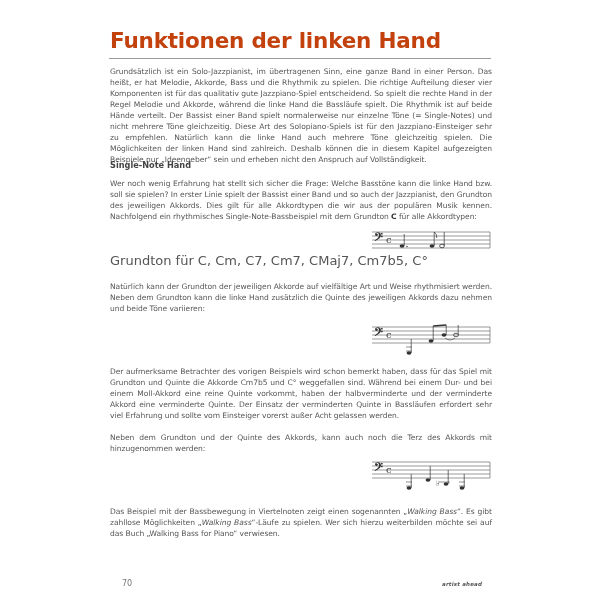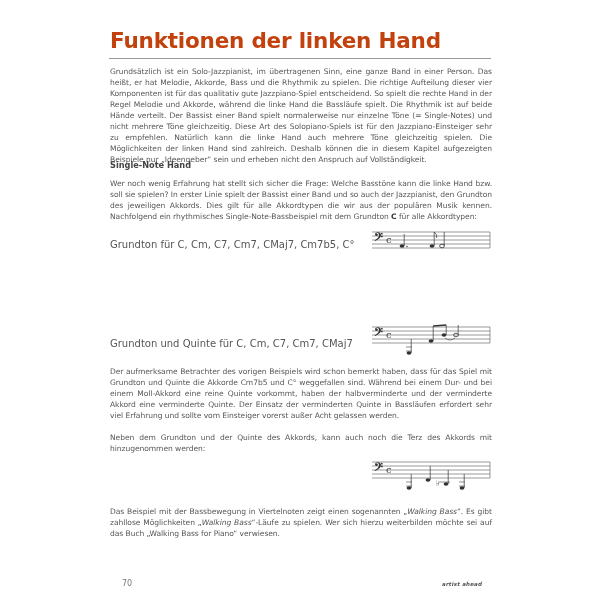--- a/index.html
+++ b/index.html
@@ -5,21 +5,21 @@
     html, body { margin: 0; padding: 0; background: #ffffff; }
     body { width: 600px; height: 600px; position: relative; overflow: hidden;
            font-family: "DejaVu Sans", sans-serif; color: #4a4a4a; }
     .page { position: absolute; left: 0; top: 0; width: 600px; height: 600px; background: #fff; }
     .title { position: absolute; left: 110px; top: 28px; font-size: 21.5px; font-weight: bold;
              color: #c2410c; letter-spacing: -0.2px; font-family: "DejaVu Sans", sans-serif; }
     .title-rule { position: absolute; left: 109px; top: 58px; width: 382px; height: 1px; background: #9a9a9a; }
     .para { position: absolute; left: 110px; width: 382px; font-size: 7.55px; line-height: 11px;
             text-align: justify; color: #555; font-family: "DejaVu Sans", sans-serif; letter-spacing: -0.05px; }
     .subhead { position: absolute; left: 110px; font-size: 8.2px; font-weight: bold; color: #444; }
-    .caption { position: absolute; left: 110px; font-size: 10px; color: #555; }
+    .caption { position: absolute; left: 110px; font-size: 13px; color: #555; margin-top: 14px; }
     .staff { position: absolute; }
     .footer-num { position: absolute; left: 110px; top: 579px; font-size: 8px; color: #777; margin-left: 12px; }
     .footer-logo { position: absolute; left: 442px; top: 581px; font-size: 5.5px; font-style: italic;
                    font-weight: bold; color: #555; letter-spacing: 0.2px; }
     b.key { color: #333; font-weight: bold; }
     i { font-style: italic; }
   </style>
 </head>
 <body>
 
@@ -50,22 +50,22 @@
     <ellipse cx="30" cy="18" rx="2.4" ry="1.8" fill="#333"></ellipse>
     <line x1="32.2" y1="18" x2="32.2" y2="6" stroke="#333" stroke-width="0.7"></line>
     <circle cx="35" cy="18.5" r="0.7" fill="#333"></circle>
     <ellipse cx="60" cy="18" rx="2.4" ry="1.8" fill="#333"></ellipse>
     <line x1="62.2" y1="18" x2="62.2" y2="4" stroke="#333" stroke-width="0.7"></line>
     <path d="M62.2 4 q3 2 2.5 6" stroke="#333" stroke-width="0.7" fill="none"></path>
     <ellipse cx="70" cy="18" rx="2.4" ry="1.8" fill="none" stroke="#333" stroke-width="0.8"></ellipse>
     <line x1="72.2" y1="18" x2="72.2" y2="4" stroke="#333" stroke-width="0.7"></line>
   </svg>
 
+  <div class="para" style="top:281px;">Natürlich kann der Grundton der jeweiligen Akkorde auf vielfältige Art und Weise rhythmisiert werden. Neben dem Grundton kann die linke Hand zusätzlich die Quinte des jeweiligen Akkords dazu nehmen und beide Töne variieren:</div>
 
-  <div class="caption" style="top:338px;">Grundton und Quinte für C, Cm, C7, Cm7, CMaj7</div>
 
   <svg class="staff" style="left:372px; top:323px;" width="120" height="36" viewBox="0 0 120 36">
     <g stroke="#555" stroke-width="0.6">
       <line x1="0" y1="4" x2="118" y2="4"></line>
         <line x1="0" y1="8" x2="118" y2="8"></line>
       <line x1="0" y1="12" x2="118" y2="12"></line>
         <line x1="0" y1="16" x2="118" y2="16"></line>
       <line x1="0" y1="20" x2="118" y2="20"></line>
         <line x1="118" y1="4" x2="118" y2="20"></line>
     </g>

